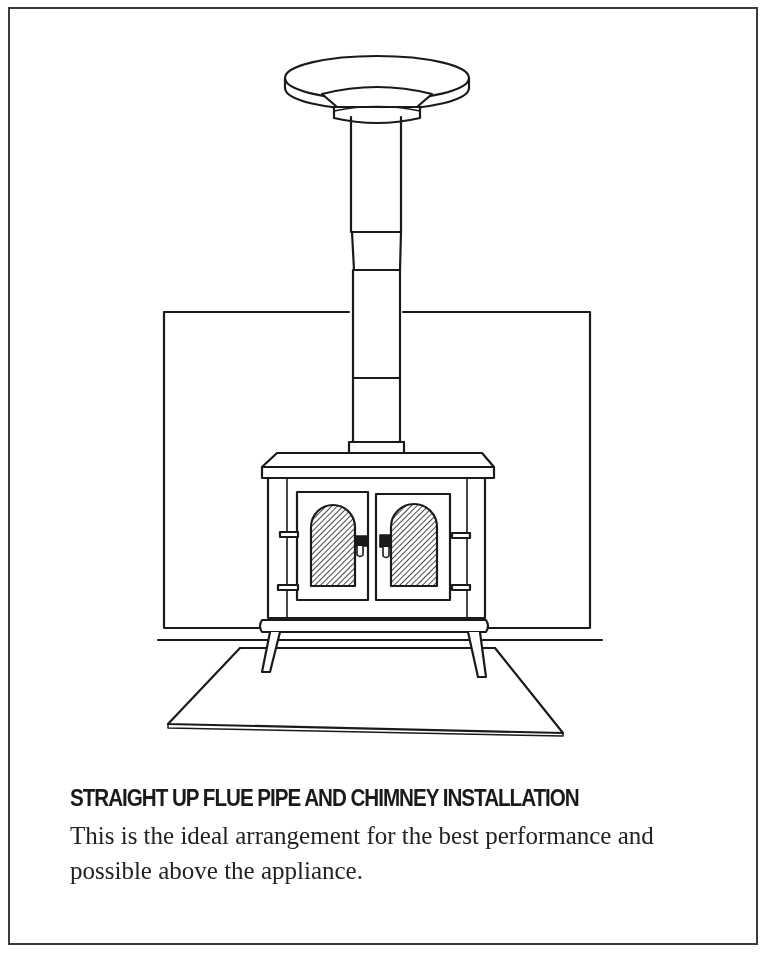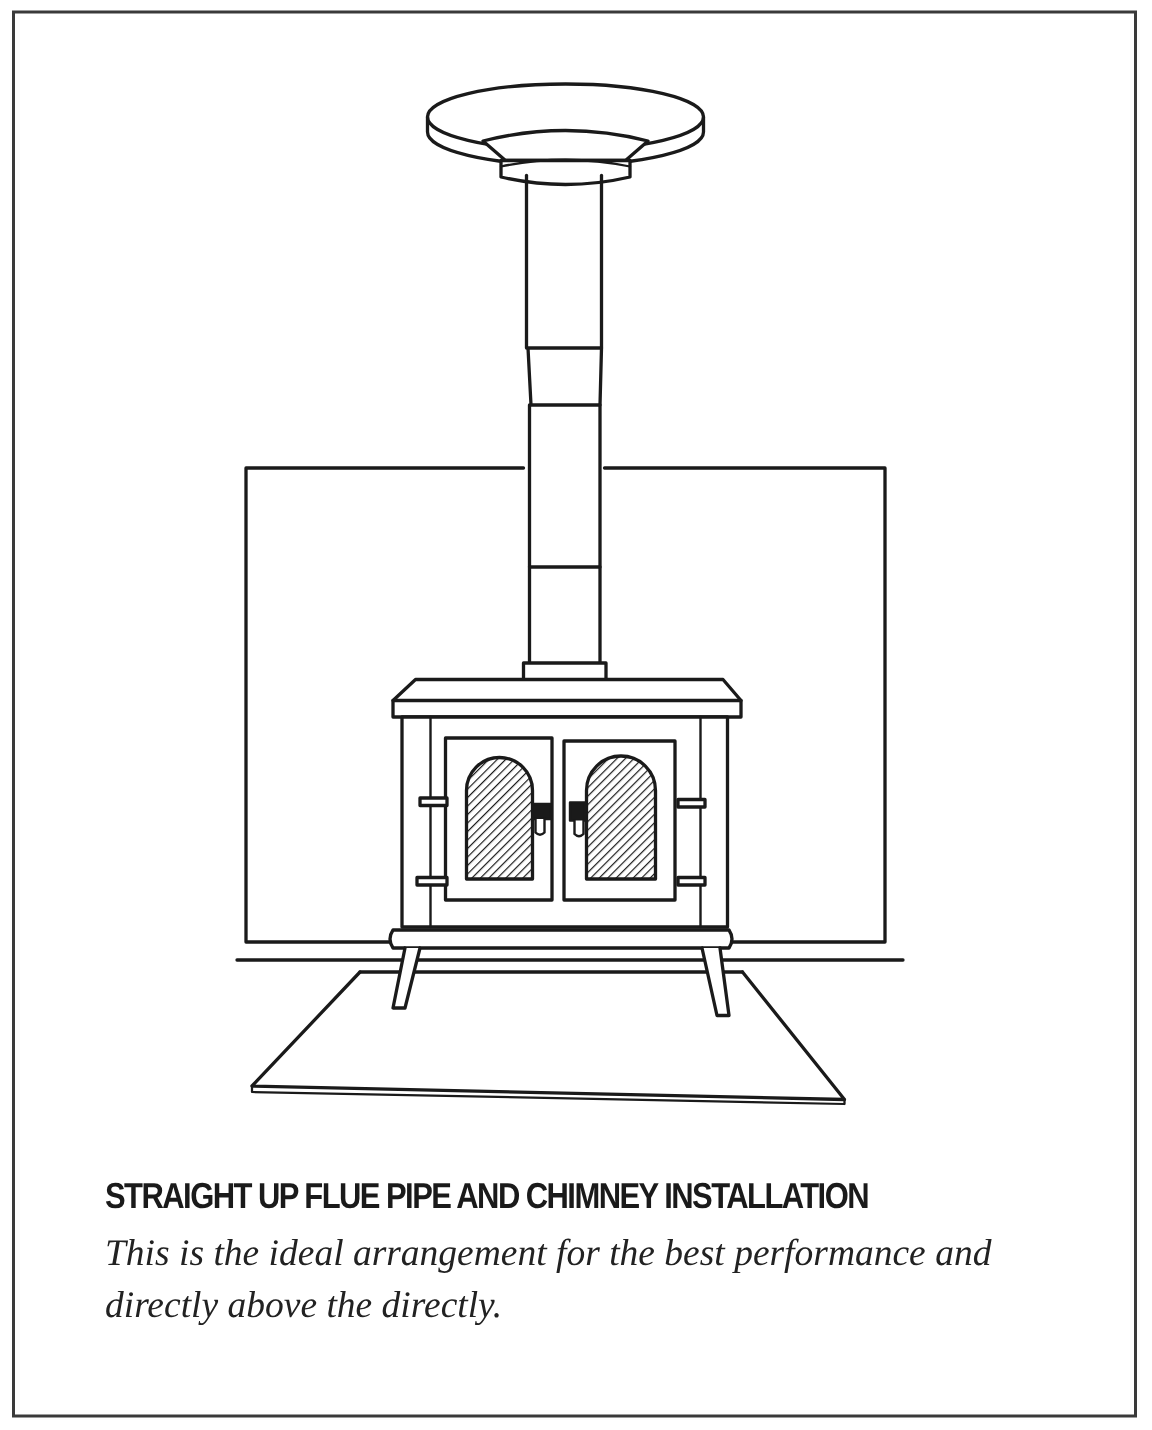--- a/index.html
+++ b/index.html
@@ -10,21 +10,21 @@
   }
   svg.illus { position: absolute; left: 0; top: 0; }
   .caption-title {
     position: absolute; left: 70px; top: 784px;
     font-family: "Liberation Sans", sans-serif; font-weight: bold;
     font-size: 24px; letter-spacing: -1.2px; color: #1a1a1a;
     transform: scaleX(0.86); transform-origin: left center; white-space: nowrap;
   }
   .caption-body {
     position: absolute; left: 70px; top: 818px; width: 680px;
-    font-family: "Liberation Serif", serif; font-style: italic;
+    font-family: "Liberation Serif", serif; 
     font-size: 25px; line-height: 35px; color: #222;
   }
   .caption-body span { display: block; white-space: nowrap; }
 </style>
 </head>
 <body>
 
 <div class="frame"></div>
 
 <svg class="illus" width="768" height="953" viewBox="0 0 768 953" fill="none" stroke="#1a1a1a" stroke-width="2.2" stroke-linejoin="round" stroke-linecap="round">
@@ -97,14 +97,14 @@
     <rect x="355" y="536" width="12" height="10" fill="#1a1a1a"></rect>
     <rect x="380" y="535" width="10" height="12" fill="#1a1a1a"></rect>
     <path d="M357 546 V555 Q360 558 363 555 V546" fill="#fff"></path>
     <path d="M383 547 V556 Q386 559 389 556 V547" fill="#fff"></path>
   </g>
 </svg>
 
 <div class="caption-title">STRAIGHT UP FLUE PIPE AND CHIMNEY INSTALLATION</div>
 <div class="caption-body">
   <span>This is the ideal arrangement for the best performance and</span>
-  <span>directly above the directly.</span>
+  <span>possible above the appliance.</span>
 </div>
 
 </body></html>

